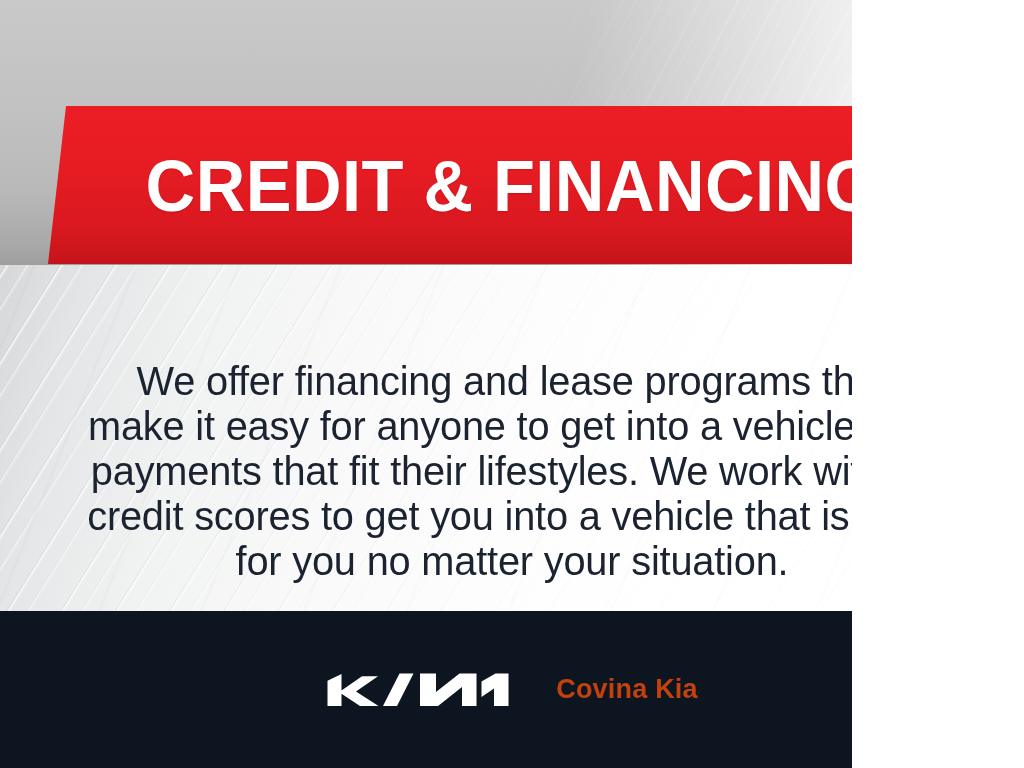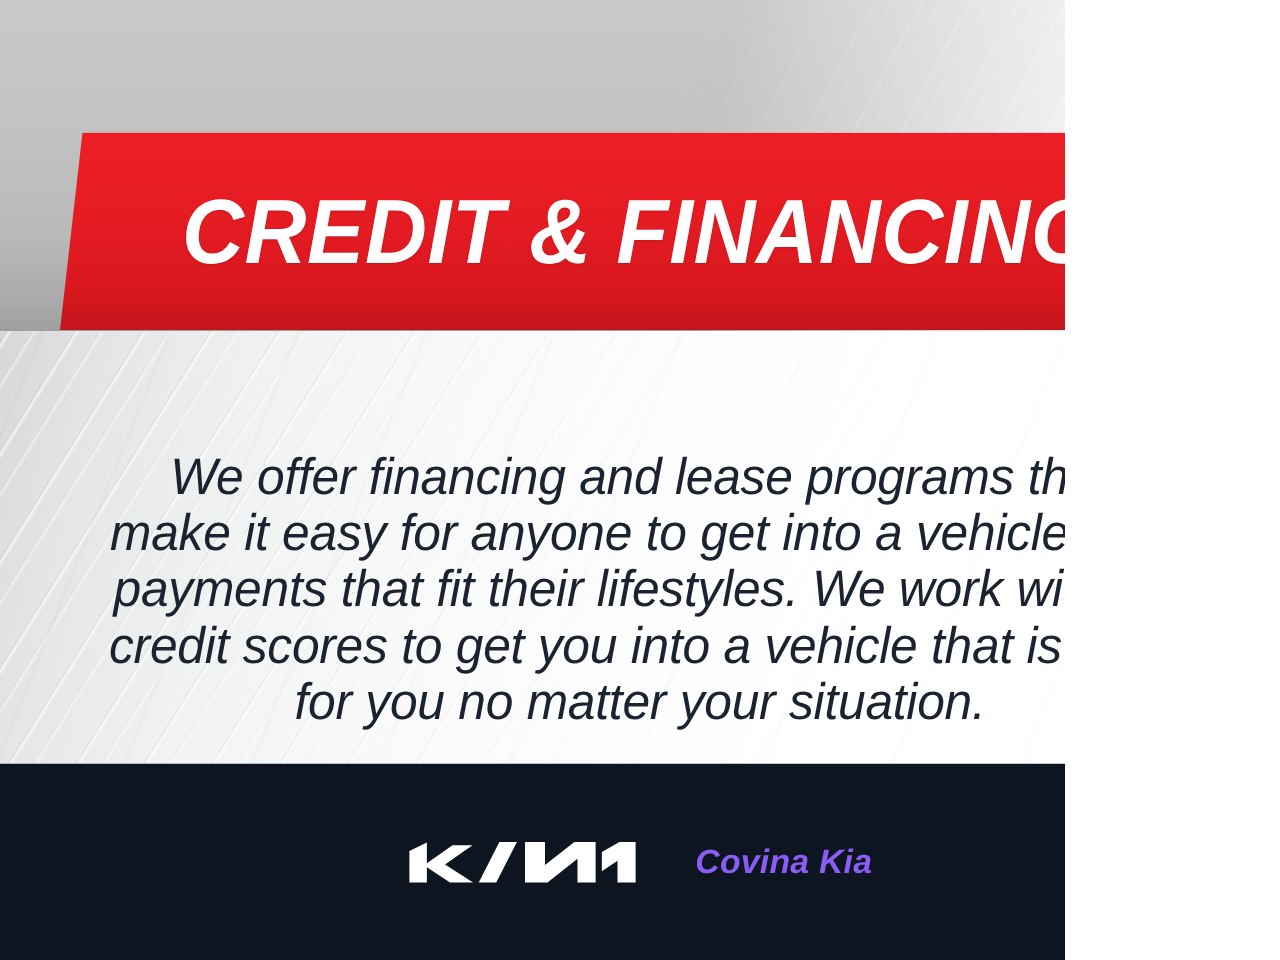--- a/index.html
+++ b/index.html
@@ -11,21 +11,20 @@
   body {
     font-family: "Liberation Sans", sans-serif;
   }
 
   .slide {
     position: relative;
     width: 852px;
     height: 768px;
     overflow: hidden;
     background: #ffffff;
-    font-style: italic;
   }
 
   
   .band-top {
     position: absolute;
     left: 0; top: 0;
     width: 1024px;
     height: 265px;
     background:
       linear-gradient(100deg,
@@ -185,21 +184,21 @@
     justify-content: center;
     gap: 46px;
   }
   .kia-logo {
     width: 184px;
     height: 40px;
     display: block;
     flex: 0 0 auto;
   }
   .dealer-name {
-    color: #8b5cf6;
+    color: #c2410c;
     font-family: "Liberation Sans", sans-serif;
     font-weight: bold;
     font-size: 27px;
     letter-spacing: .2px;
     white-space: nowrap;
   }
 </style>
 </head>
 <body>
 

